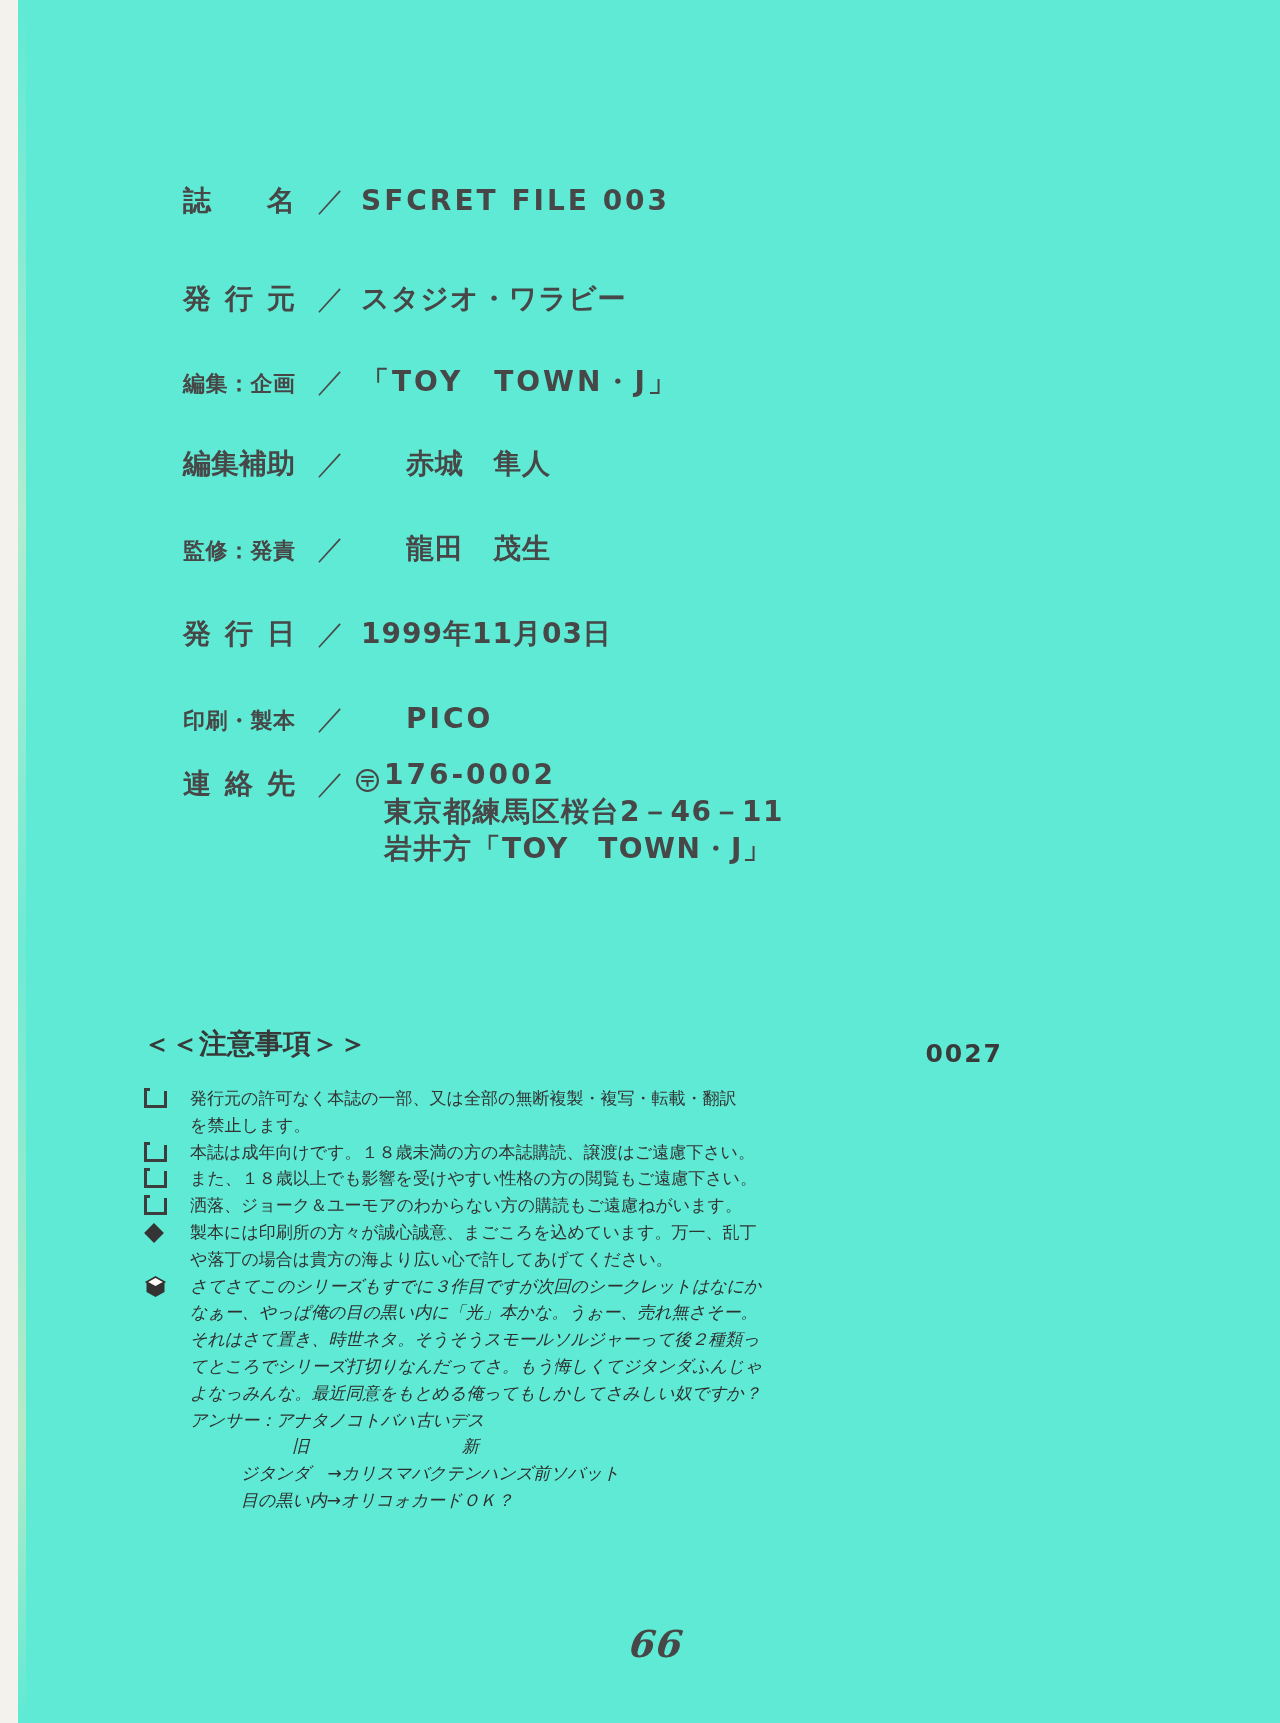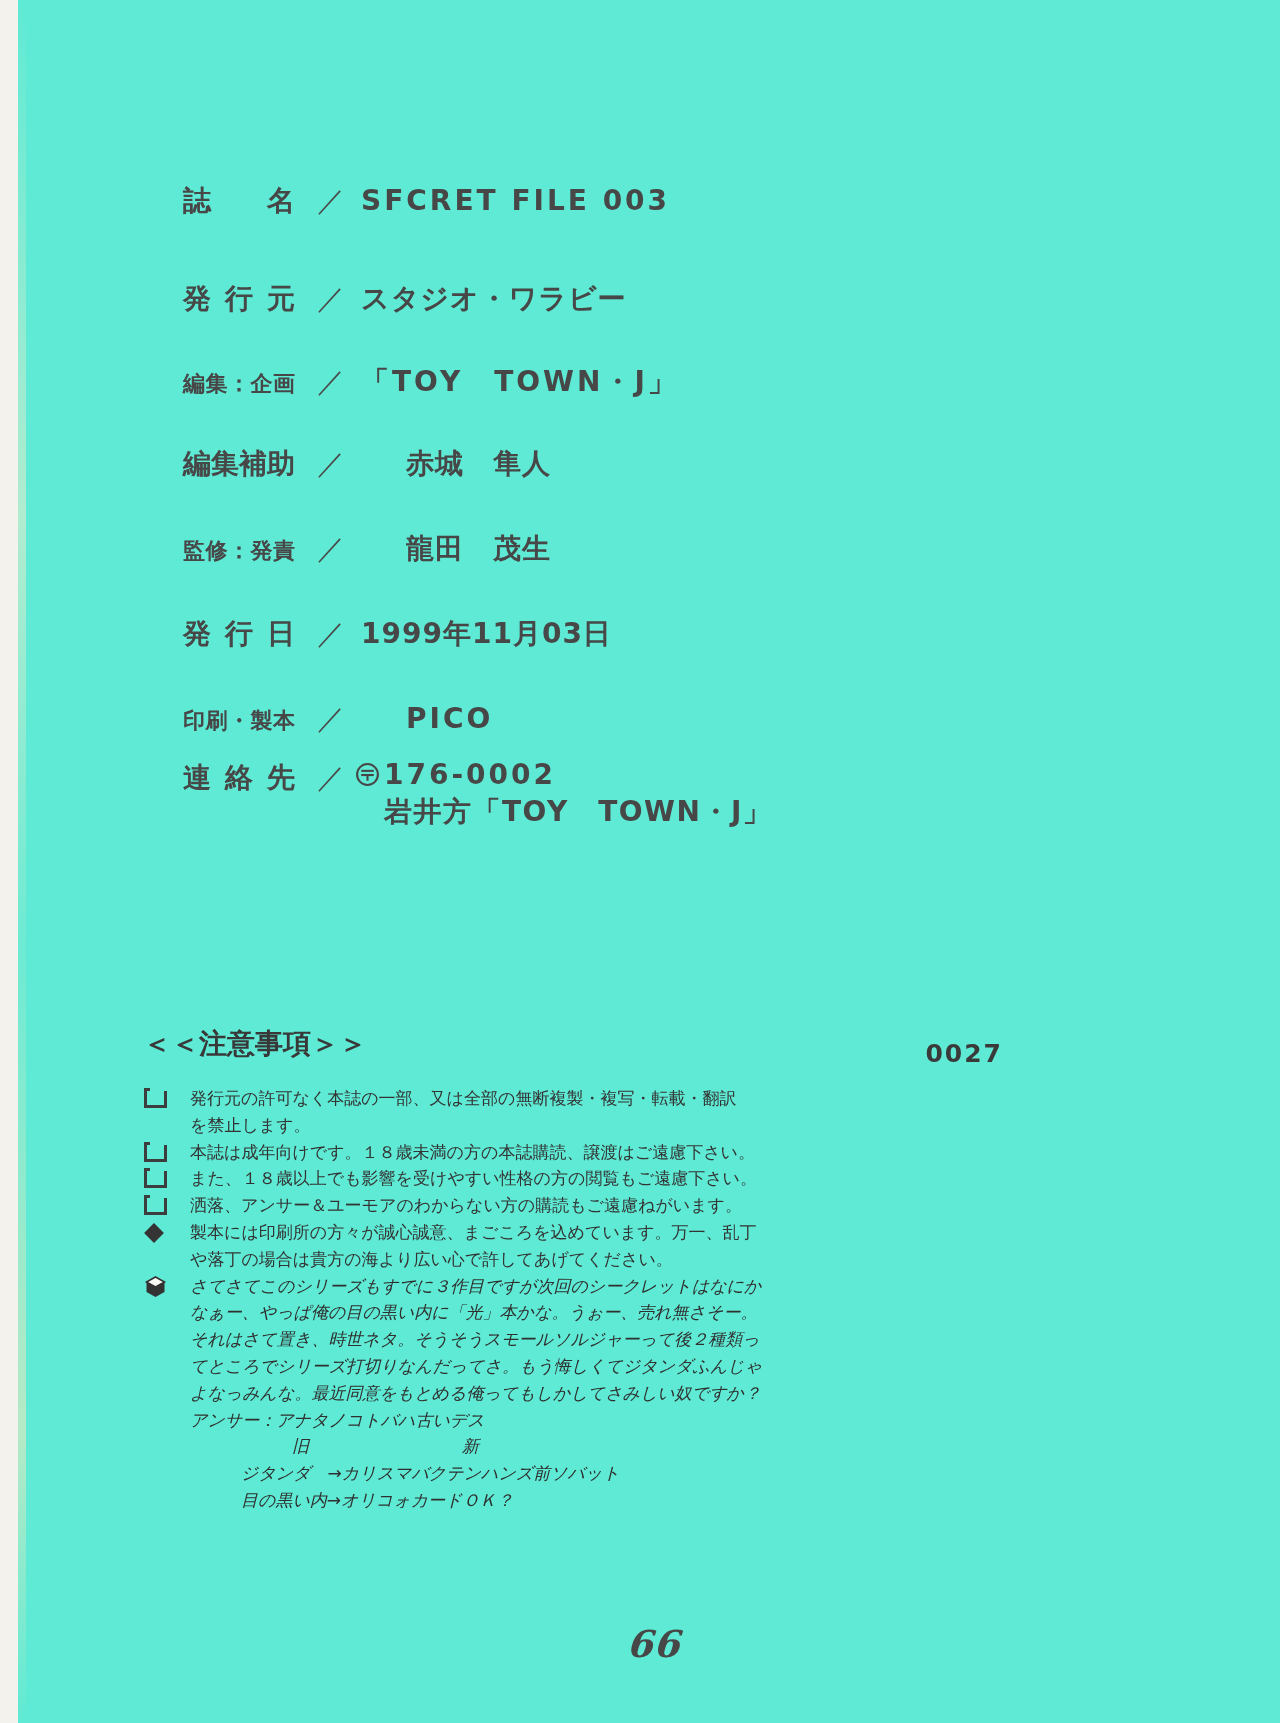--- a/index.html
+++ b/index.html
@@ -36,21 +36,21 @@
   .clabel{
     display:inline-block;width:112px;
     text-align:justify;text-align-last:justify;
   }
   .clabel.small{font-size:22px;}
   .cslash{margin-left:22px;color:#4a4a4a;font-weight:500;}
   .cvalue{margin-left:16px;letter-spacing:1px;}
   .cvalue.lat{letter-spacing:3px;}
   .cvalue.indent{margin-left:61px;}
   .contact-block{margin-left:10px;display:flex;flex-direction:column;line-height:37px;}
-  .contact-line1{display:flex;align-items:center;}
+  .contact-line1{display:flex;align-items:flex-end;}
   .postal-icon{width:25px;height:25px;margin-right:4px;flex:0 0 auto;}
   .contact-num{letter-spacing:3px;}
   .addr{padding-left:29px;letter-spacing:1.5px;}
 
   
   .notes-head{
     position:absolute;left:125px;top:1025px;width:862px;height:34px;
     font-family:"DejaVu Serif","Liberation Serif",serif;
   }
   .notes-title{
@@ -133,20 +133,21 @@
     <span class="contact-block">
       <span class="contact-line1">
         <svg class="postal-icon" viewBox="0 0 24 24">
           <circle cx="12" cy="12" r="10" fill="none" stroke="#474747" stroke-width="2"></circle>
           <line x1="6" y1="8.5" x2="18" y2="8.5" stroke="#474747" stroke-width="2"></line>
           <line x1="6" y1="12.5" x2="18" y2="12.5" stroke="#474747" stroke-width="2"></line>
           <line x1="12" y1="12.5" x2="12" y2="18" stroke="#474747" stroke-width="2"></line>
         </svg>
         <span class="contact-num">176-0002</span>
       </span>
+      <span class="addr">東京都練馬区桜台2－46－11</span>
       <span class="addr">岩井方「TOY　TOWN・J」</span>
     </span>
   </div>
 
   <div class="notes-head">
     <span class="notes-title">＜＜注意事項＞＞</span>
     <span class="notes-code">0027</span>
   </div>
 
   <div class="notes-list">
@@ -162,21 +163,21 @@
       <div class="nline">本誌は成年向けです。１８歳未満の方の本誌購読、譲渡はご遠慮下さい。</div>
     </div>
 
     <div class="nitem serif">
       <span class="bullet b-open"></span>
       <div class="nline">また、１８歳以上でも影響を受けやすい性格の方の閲覧もご遠慮下さい。</div>
     </div>
 
     <div class="nitem serif">
       <span class="bullet b-open"></span>
-      <div class="nline">洒落、アンサー＆ユーモアのわからない方の購読もご遠慮ねがいます。</div>
+      <div class="nline">洒落、ジョーク＆ユーモアのわからない方の購読もご遠慮ねがいます。</div>
     </div>
 
     <div class="nitem serif">
       <span class="bullet b-diamond"></span>
       <div class="nline">製本には印刷所の方々が誠心誠意、まごころを込めています。万一、乱丁</div>
       <div class="nline">や落丁の場合は貴方の海より広い心で許してあげてください。</div>
     </div>
 
     <div class="nitem rounded">
       <svg class="bullet b-cube" viewBox="0 0 24 24">

